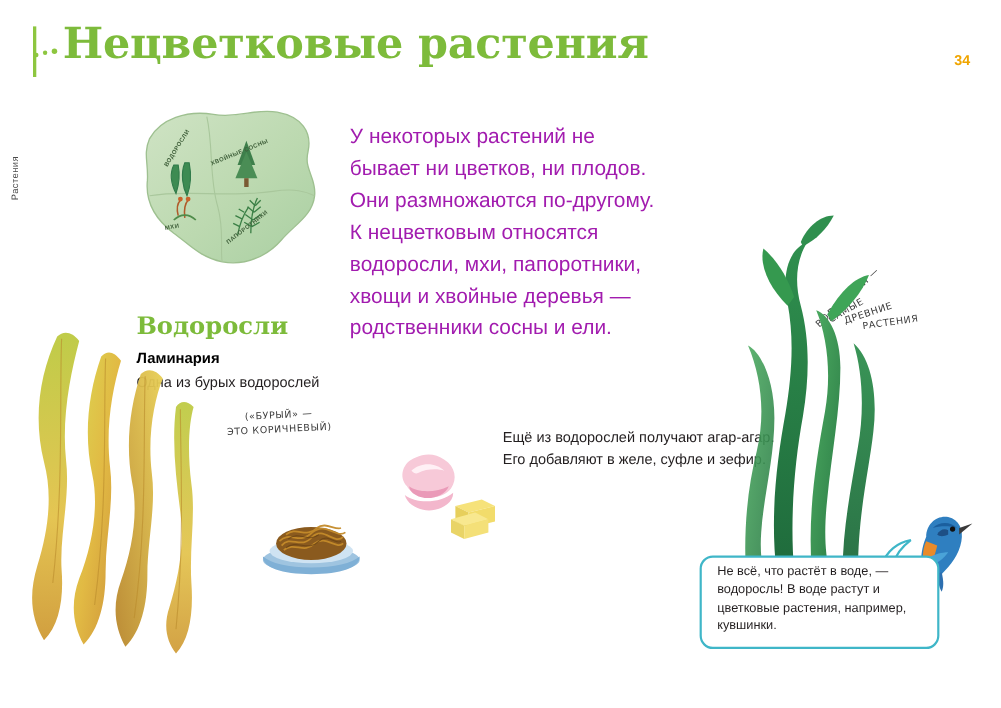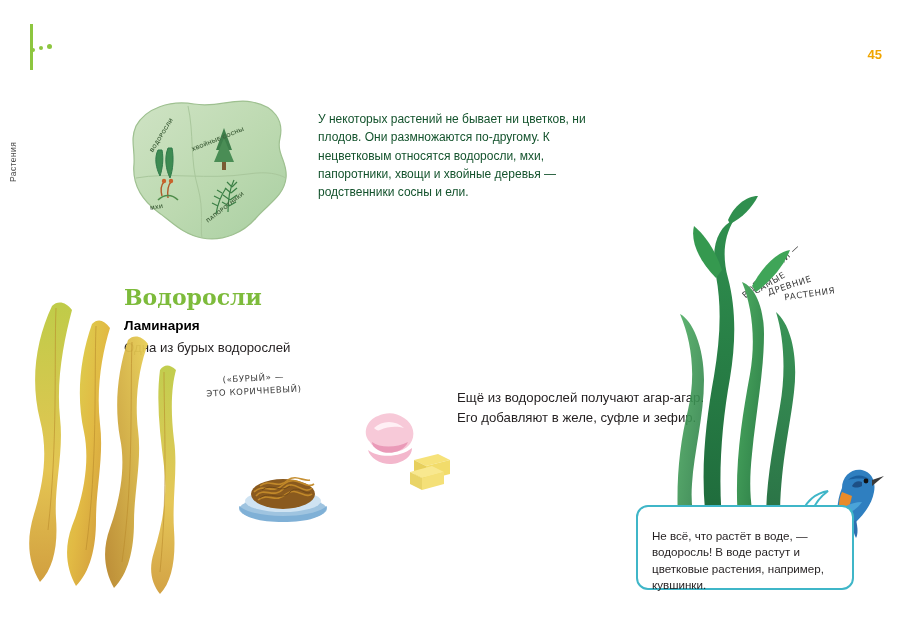--- a/index.html
+++ b/index.html
@@ -79,23 +79,23 @@
     font-weight: bold;
     color: #f0a500;
   }
 
   
   .intro {
     position: absolute;
     left: 318px;
     top: 110px;
     width: 282px;
-    font-size: 12px;
+    font-size: 19px;
     line-height: 1.53;
-    color: #14532d;
+    color: #a21caf;
   }
 
   
   .map-wrap {
     position: absolute;
     left: 128px;
     top: 92px;
     width: 178px;
     height: 158px;
   }
@@ -192,21 +192,21 @@
   .bubble {
     position: absolute;
     left: 636px;
     top: 505px;
     width: 218px;
     height: 85px;
     border: 2px solid #3fb6c8;
     border-radius: 12px;
     background: #ffffff;
     box-sizing: border-box;
-    padding: 21px 12px 0 14px;
+    padding: 5px 12px 0 14px;
     font-size: 11.6px;
     line-height: 1.42;
     color: #231f20;
   }
   .bubble-tail {
     position: absolute;
     left: 800px;
     top: 489px;
     width: 26px;
     height: 22px;
@@ -223,21 +223,22 @@
 <div id="page">
 
   <div class="side-rule"></div>
   <div class="side-label">Растения</div>
 
   <div class="title-dots">
       <i></i>
       <i></i>
       <i></i>
     </div>
-  <div class="page-number">45</div>
+  <div class="title">Нецветковые растения</div>
+  <div class="page-number">34</div>
 
   <div class="map-wrap">
     <svg width="178" height="158" viewBox="0 0 178 158">
       <defs>
         <linearGradient id="mapg" x1="0" y1="0" x2="1" y2="1">
           <stop offset="0%" stop-color="#cfe3c4"></stop>
           <stop offset="55%" stop-color="#bcd9b0"></stop>
           <stop offset="100%" stop-color="#a9cfa2"></stop>
         </linearGradient>
       </defs>

